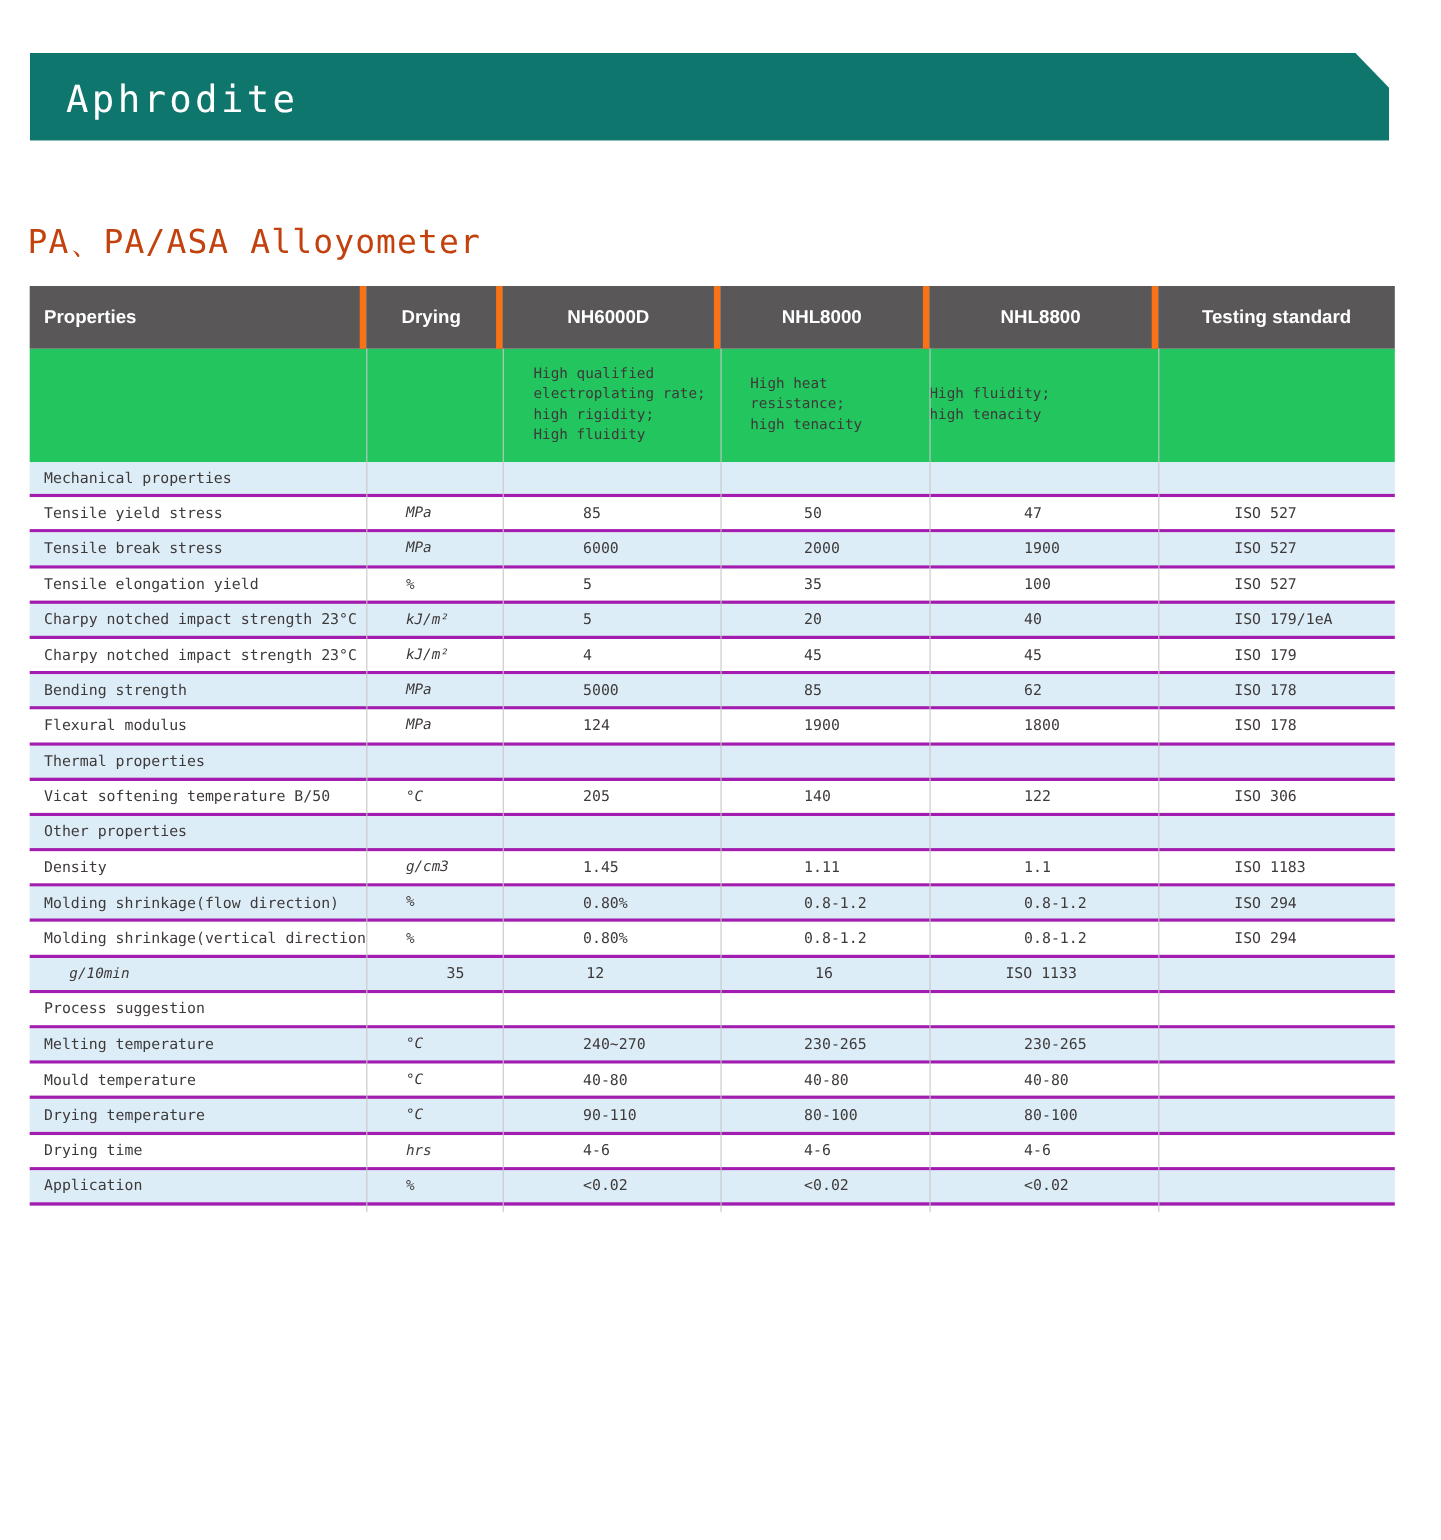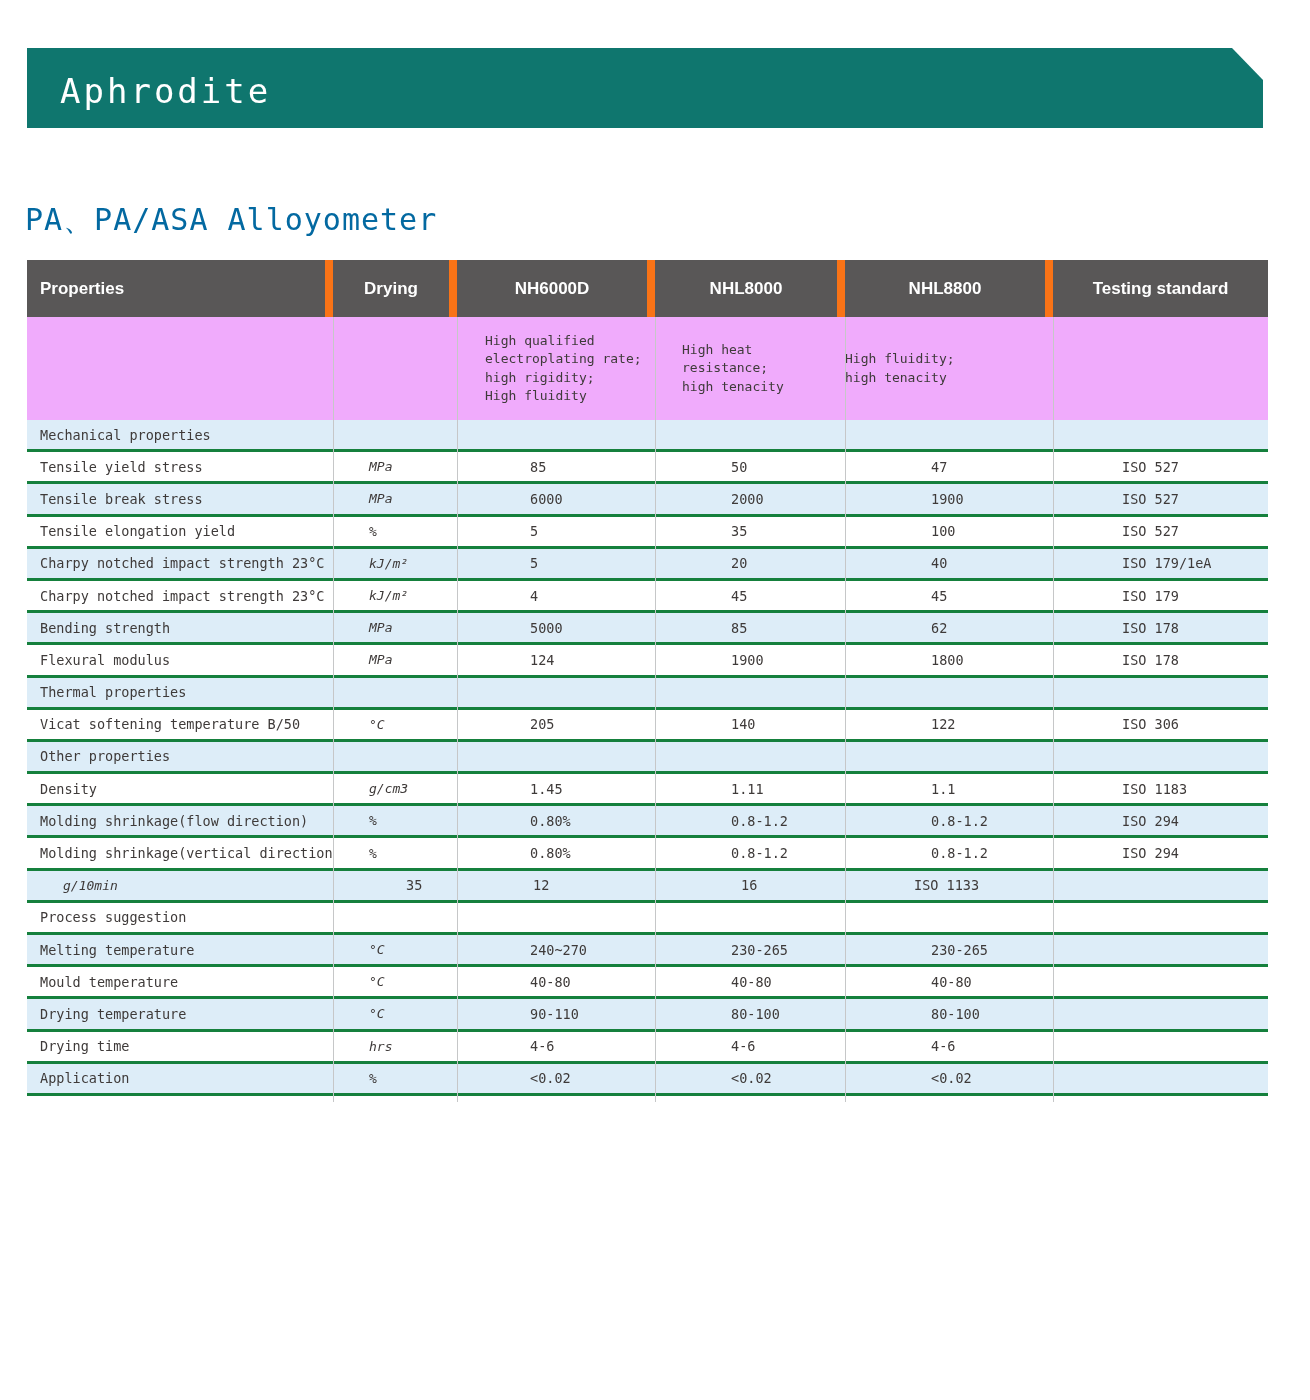--- a/index.html
+++ b/index.html
@@ -23,60 +23,60 @@
   .banner .brand {
     margin-left:33px; padding-top:6px;
     font-size:34px; letter-spacing:3px;
     color:#ffffff; font-weight:normal;
   }
 
   
   .page-title {
     position:absolute; left:25px; top:200px;
     margin:0; font-size:30px; font-weight:normal;
-    letter-spacing:1px; color:#0369a1;
+    letter-spacing:1px; color:#c2410c;
     white-space:pre;
   }
 
   
   .spec-table {
     position:absolute; left:27px; top:260px;
     width:1241px;
   }
   .grid-row {
     display:grid;
     grid-template-columns:306px 124px 198px 190px 208px 215px;
   }
   .thead { height:57px; }
   .th {
     background:#595757; color:#ffffff;
     font-family:"Liberation Sans", sans-serif;
     font-weight:bold; font-size:17px;
     display:flex; align-items:center; justify-content:center;
-    border-right:8px solid #f97316;
+    border-right:6px solid #f97316;
     box-sizing:border-box;
   }
   .th:last-child { border-right:none; }
   .th.col-0 { justify-content:flex-start; padding-left:13px; }
 
-  .subhead { height:103px; background:#f0abfc; }
+  .subhead { height:103px; background:#22c55e; }
   .sub {
     font-size:13px; line-height:18.5px;
     display:flex; align-items:center;
     white-space:pre-line;
     box-sizing:border-box;
   }
   .sub.col-2 { padding-left:28px; }
   .sub.col-3 { padding-left:27px; }
   .sub.col-4 { }
 
   .tr {
     height:32.2px;
     box-sizing:border-box;
-    border-bottom:3px solid #15803d;
+    border-bottom:3px solid #a21caf;
     background:#ffffff;
   }
   .tr.alt { background:#ddedf8; }
   .td {
     display:flex; align-items:center;
     font-size:13.5px;
     white-space:pre;
     box-sizing:border-box;
     overflow:hidden;
   }

